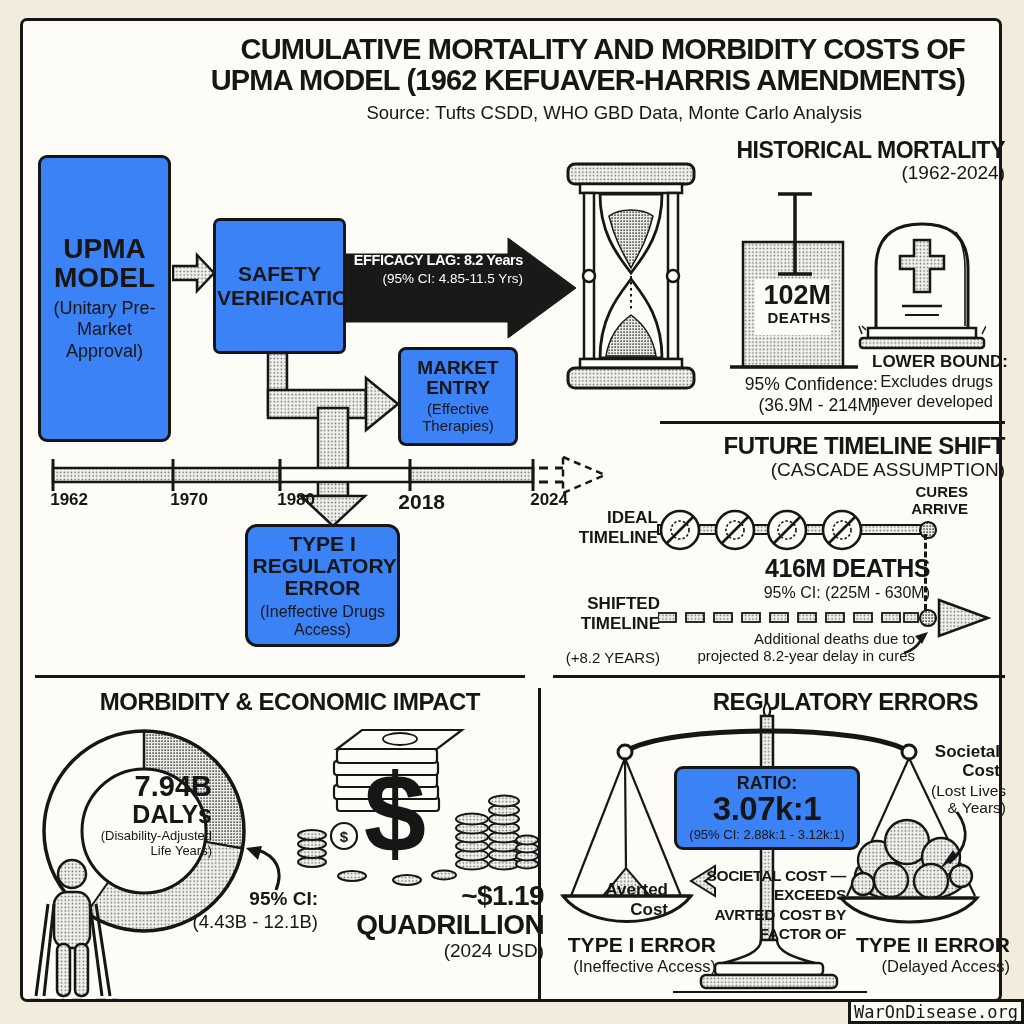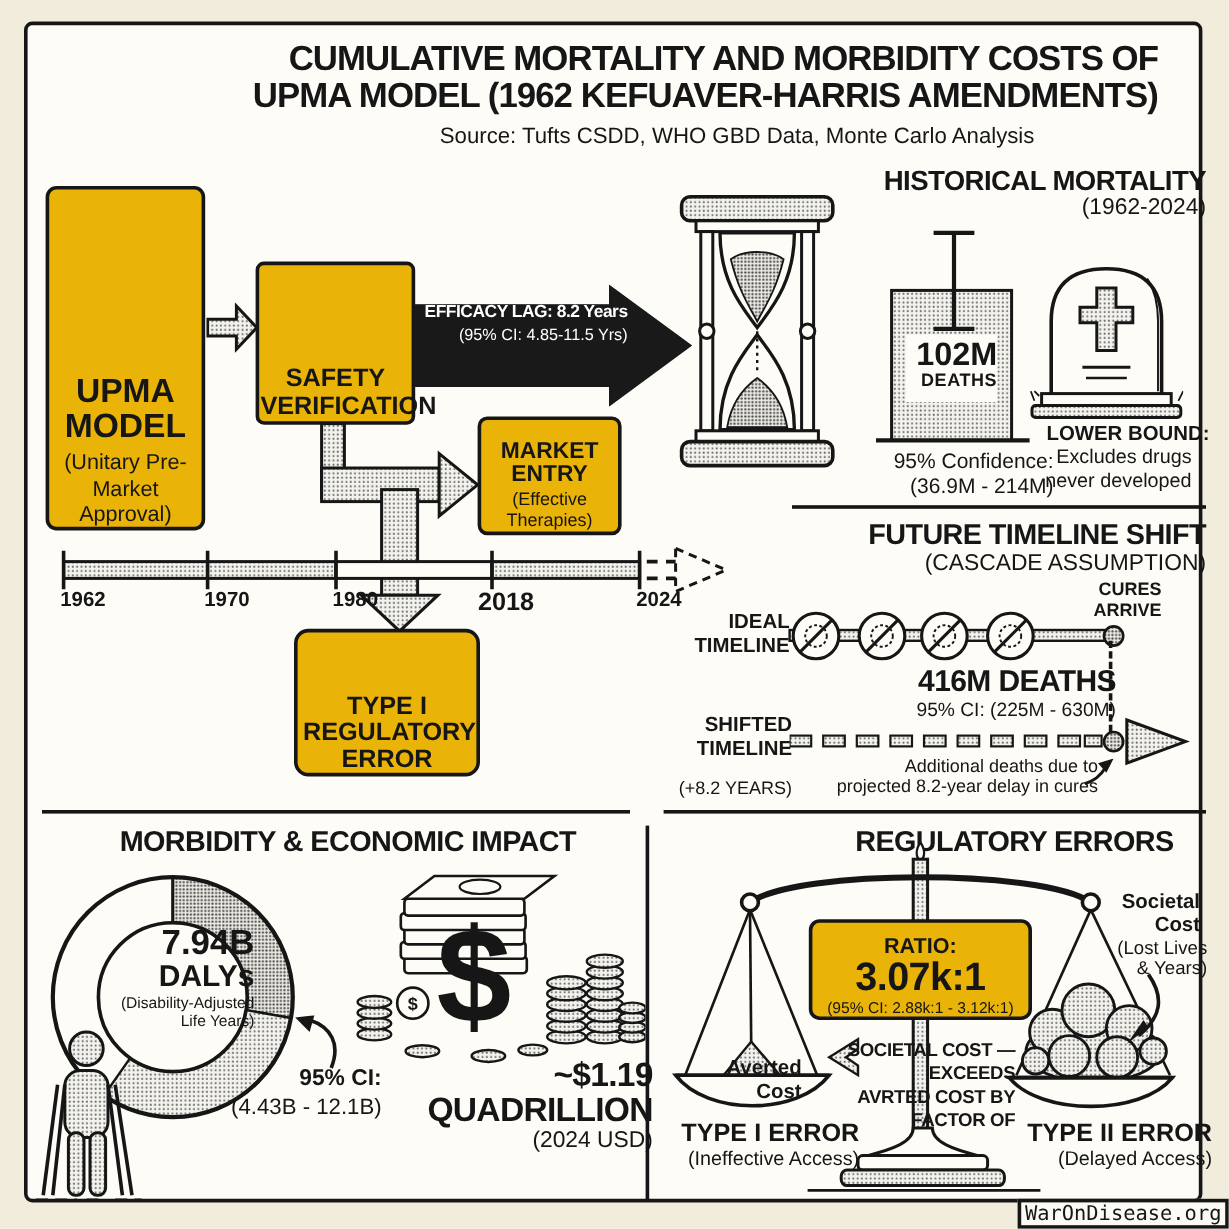--- a/index.html
+++ b/index.html
@@ -5,22 +5,22 @@
   html,body{margin:0;padding:0}
   body{width:1024px;height:1024px;background:#f1ecdc;position:relative;overflow:hidden;
        font-family:"Liberation Sans","DejaVu Sans",sans-serif;color:#161616}
   .abs{position:absolute}
   .c{text-align:right}
   .b{font-weight:700}
   .panel{left:20px;top:18px;width:982px;height:984px;background:#fdfcf7;
          border:3px solid #161616;border-radius:7px;box-sizing:border-box}
   .h1{font-size:29px;font-weight:700;letter-spacing:-0.8px;line-height:1.08}
   .h2{font-size:24px;font-weight:700;letter-spacing:-0.5px}
-  .box{background:#eab308;border:3px solid #161616;border-radius:9px;box-sizing:border-box;
-       display:flex;flex-direction:column;align-items:center;justify-content:flex-end;text-align:center}
+  .box{background:#3b82f6;border:3px solid #161616;border-radius:9px;box-sizing:border-box;
+       display:flex;flex-direction:column;align-items:center;justify-content:center;text-align:center}
   .divider{background:#161616;height:3px}
   .vdivider{background:#161616;width:3px}
   svg{display:block}
   .wm{font-family:"DejaVu Sans Mono","Liberation Mono",monospace;font-size:17px;
       background:#fbfaf4;border:3px solid #161616;box-sizing:border-box;
       display:flex;align-items:center;justify-content:center}
 </style>
 </head>
 <body>
 
@@ -119,20 +119,21 @@
   </svg>
 </div>
 <div class="abs c b" style="left:18px;top:490px;width:70px;font-size:17px">1962</div>
 <div class="abs c b" style="left:138px;top:490px;width:70px;font-size:17px">1970</div>
 <div class="abs c b" style="left:245px;top:490px;width:70px;font-size:17px">1980</div>
 <div class="abs c b" style="left:375px;top:490px;width:70px;font-size:21px">2018</div>
 <div class="abs c b" style="left:498px;top:490px;width:70px;font-size:17px">2024</div>
 
 <div class="abs box" style="left:245px;top:524px;width:155px;height:123px;border-radius:12px">
   <div style="font-size:21px;font-weight:700;line-height:1.05;width:140px">TYPE I REGULATORY ERROR</div>
+  <div style="font-size:16px;line-height:1.12;width:130px;margin-top:4px">(Ineffective Drugs Access)</div>
 </div>
 
 <div class="abs c" style="left:700px;top:137px;width:305px;font-size:23px;font-weight:700;letter-spacing:-0.5px">HISTORICAL MORTALITY</div>
 <div class="abs c" style="left:700px;top:162px;width:305px;font-size:19px">(1962-2024)</div>
 
 <div class="abs" style="left:730px;top:186px">
   <svg width="130" height="186">
     <rect x="13" y="56" width="100" height="125" fill="url(#hd)" stroke="#161616" stroke-width="2.5"></rect>
     <line x1="48" y1="8" x2="82" y2="8" stroke="#161616" stroke-width="3.5"></line>
     <line x1="65" y1="8" x2="65" y2="88" stroke="#161616" stroke-width="3.5"></line>

